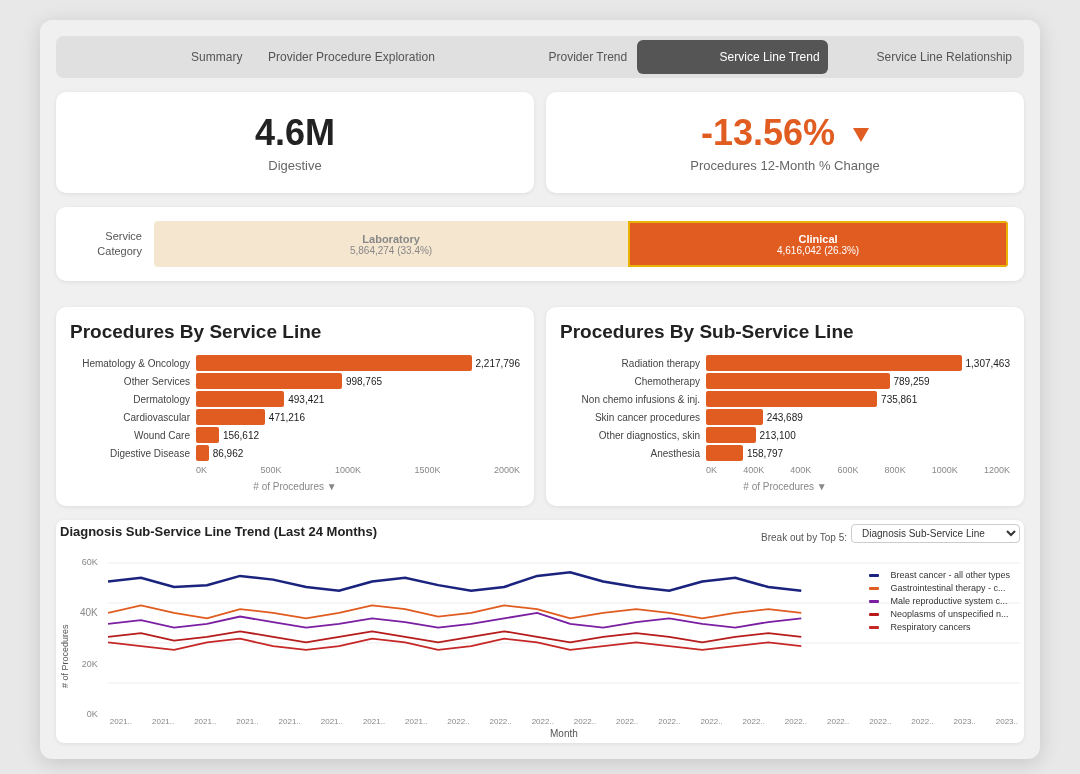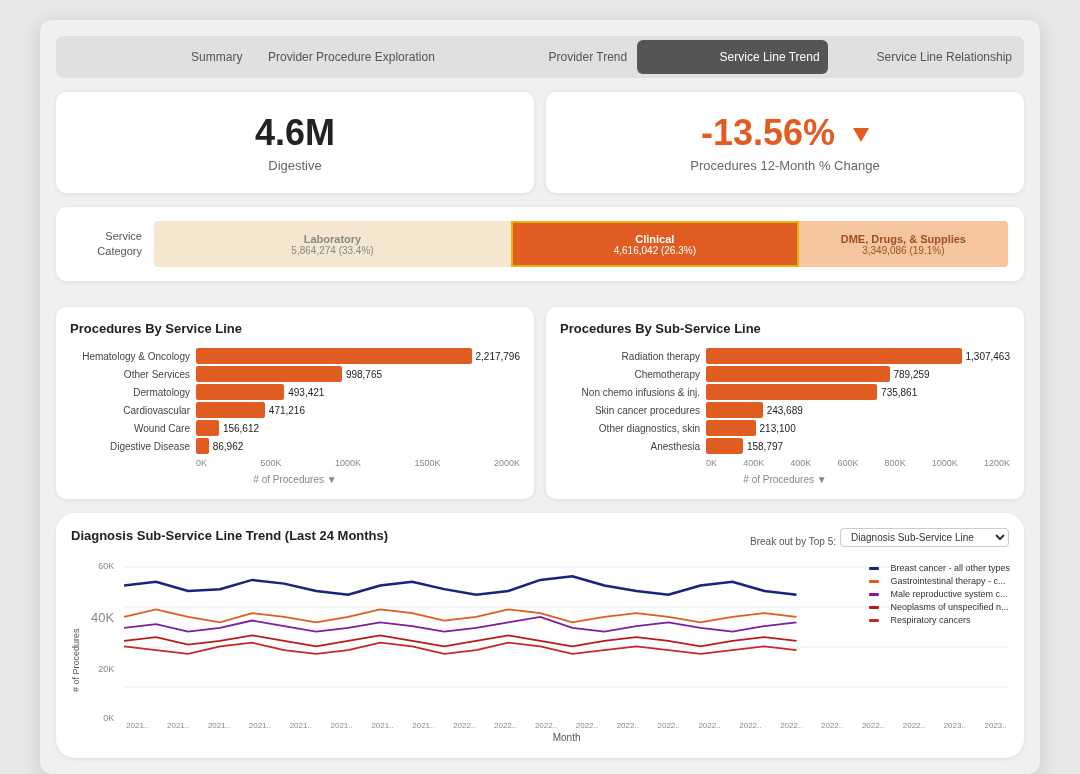--- a/index.html
+++ b/index.html
@@ -131,21 +131,21 @@
       margin-bottom: 14px;
     }
     .chart-card {
       background: #fff;
       border-radius: 10px;
       flex: 1;
       padding: 14px;
       box-shadow: 0 1px 4px rgba(0,0,0,0.08);
     }
     .chart-title {
-      font-size: 13px;
+      font-size: 19px;
       font-weight: 700;
       color: #222;
       margin-bottom: 12px;
     }
     .bar-chart {
       width: 100%;
     }
     .bar-row {
       display: flex;
       align-items: center;
@@ -202,22 +202,22 @@
     }
     .chart-footer {
       font-size: 10px;
       color: #888;
       text-align: center;
       margin-top: 6px;
     }
     
     .trend-card {
       background: #fff;
-      border-radius: 19px;
-      padding: 15px;
+      border-radius: 8px;
+      padding: 4px;
       box-shadow: 0 1px 4px rgba(0,0,0,0.08);
       position: relative;
     }
     .trend-header {
       display: flex;
       justify-content: space-between;
       align-items: flex-start;
       margin-bottom: 10px;
     }
     .trend-title {
@@ -314,24 +314,20 @@
         <span>Category</span>
       </div>
       <div class="service-cat-bar">
         <div class="service-cat-seg seg-laboratory" style="flex:33.4">
           <span class="seg-name">Laboratory</span>
           <span class="seg-val">5,864,274 (33.4%)</span>
         </div>
         <div class="service-cat-seg seg-clinical" style="flex:26.3">
           <span class="seg-name">Clinical</span>
           <span class="seg-val">4,616,042 (26.3%)</span>
-        </div>
-        <div class="service-cat-seg seg-dme" style="flex:19.1">
-          <span class="seg-name">DME, Drugs, &amp; Supplies</span>
-          <span class="seg-val">3,349,086 (19.1%)</span>
         </div>
       </div>
     </div>
   </div>
 
   <div class="charts-row">
 
     <div class="chart-card">
       <div class="chart-title">Procedures By Service Line</div>
       <div class="bar-chart" id="bar-chart-left">
@@ -459,21 +455,21 @@
         <select class="trend-select">
           <option>Diagnosis Sub-Service Line</option>
         </select>
       </div>
     </div>
 
     <div style="display:flex; gap:10px;">
         <div style="writing-mode: vertical-rl; transform: rotate(180deg); font-size: 9px; color: rgb(85, 85, 85); text-align: center; padding-bottom: 20px;"># of Procedures</div>
       <div style="display: flex; flex-direction: column; justify-content: space-between; padding-bottom: 20px; padding-top: 4px; align-items: flex-end; writing-mode: horizontal-tb;">
         <div style="font-size:9px;color:#888">60K</div>
-        <div style="font-size:13px;color:#888">40K</div>
+        <div style="font-size:10px;color:#888">40K</div>
         <div style="font-size:9px;color:#888">20K</div>
         <div style="font-size:9px;color:#888">0K</div>
       </div>
       <div style="flex:1;position:relative;">
         <svg class="trend-svg" viewBox="0 0 750 160" preserveAspectRatio="none" id="trend-svg">
 
           <line x1="0" y1="10" x2="750" y2="10" stroke="#eee" stroke-width="1"></line>
           <line x1="0" y1="50" x2="750" y2="50" stroke="#eee" stroke-width="1"></line>
           <line x1="0" y1="90" x2="750" y2="90" stroke="#eee" stroke-width="1"></line>
           <line x1="0" y1="130" x2="750" y2="130" stroke="#eee" stroke-width="1"></line>

